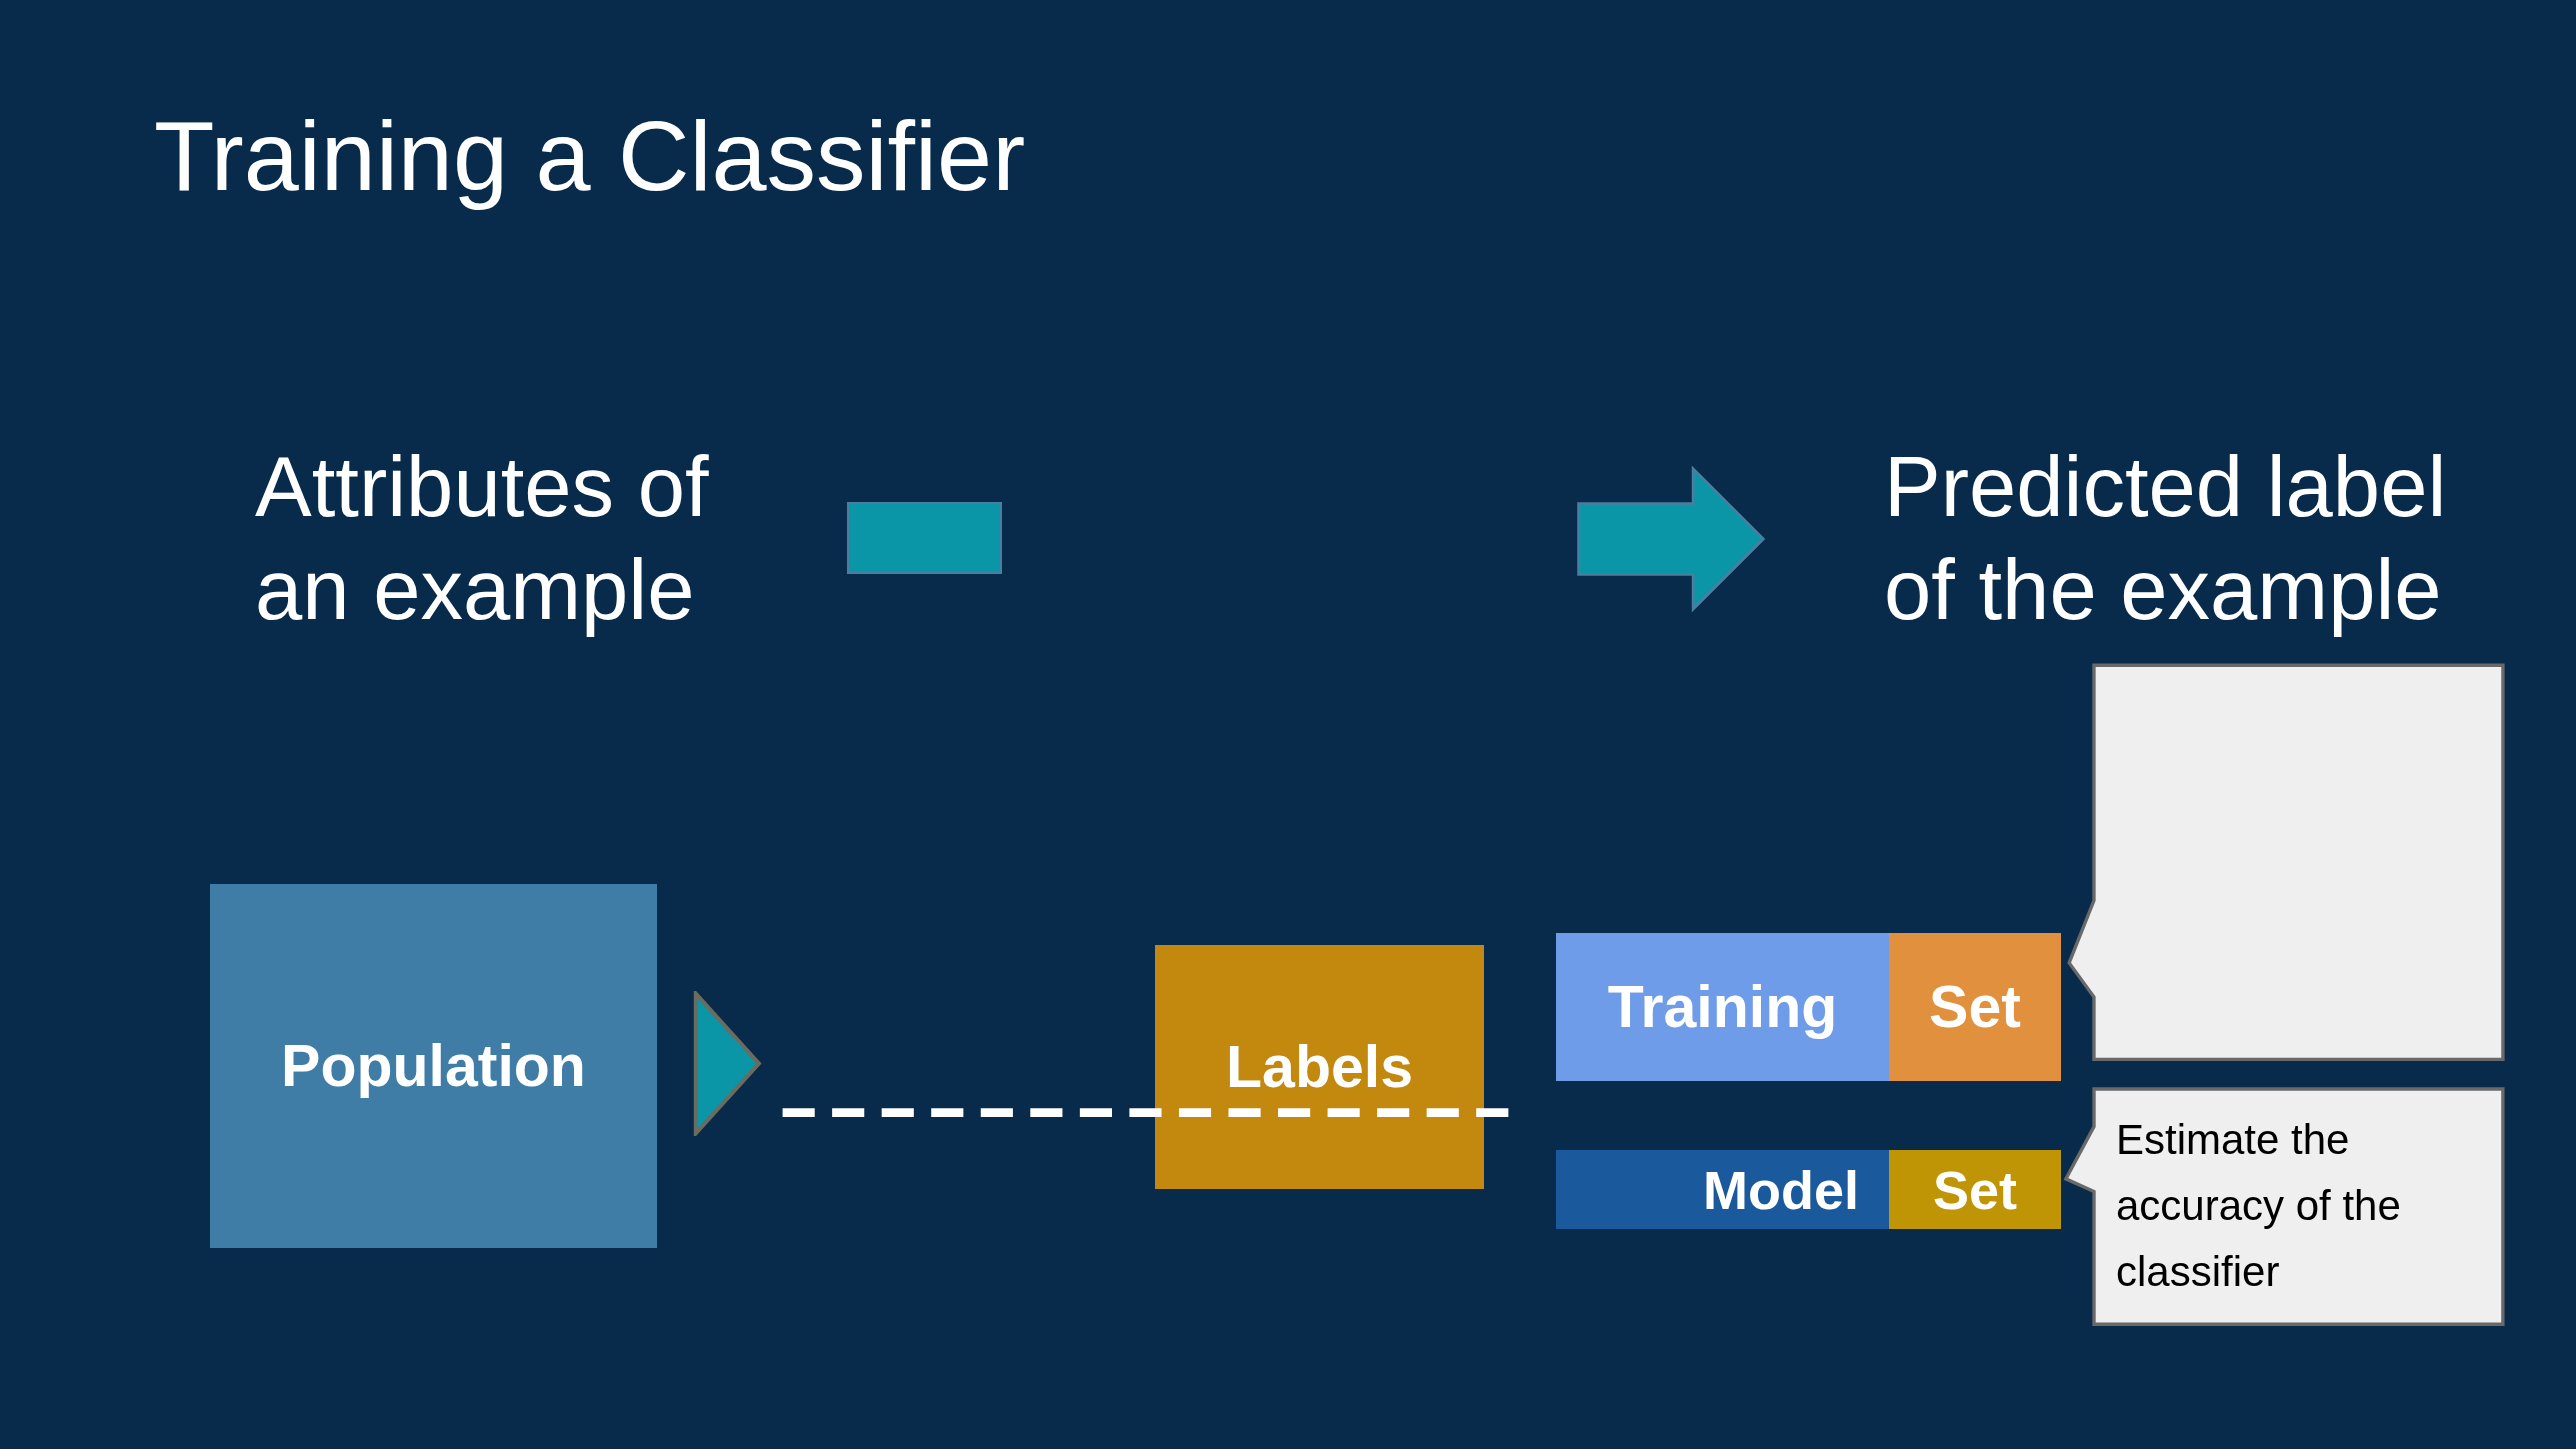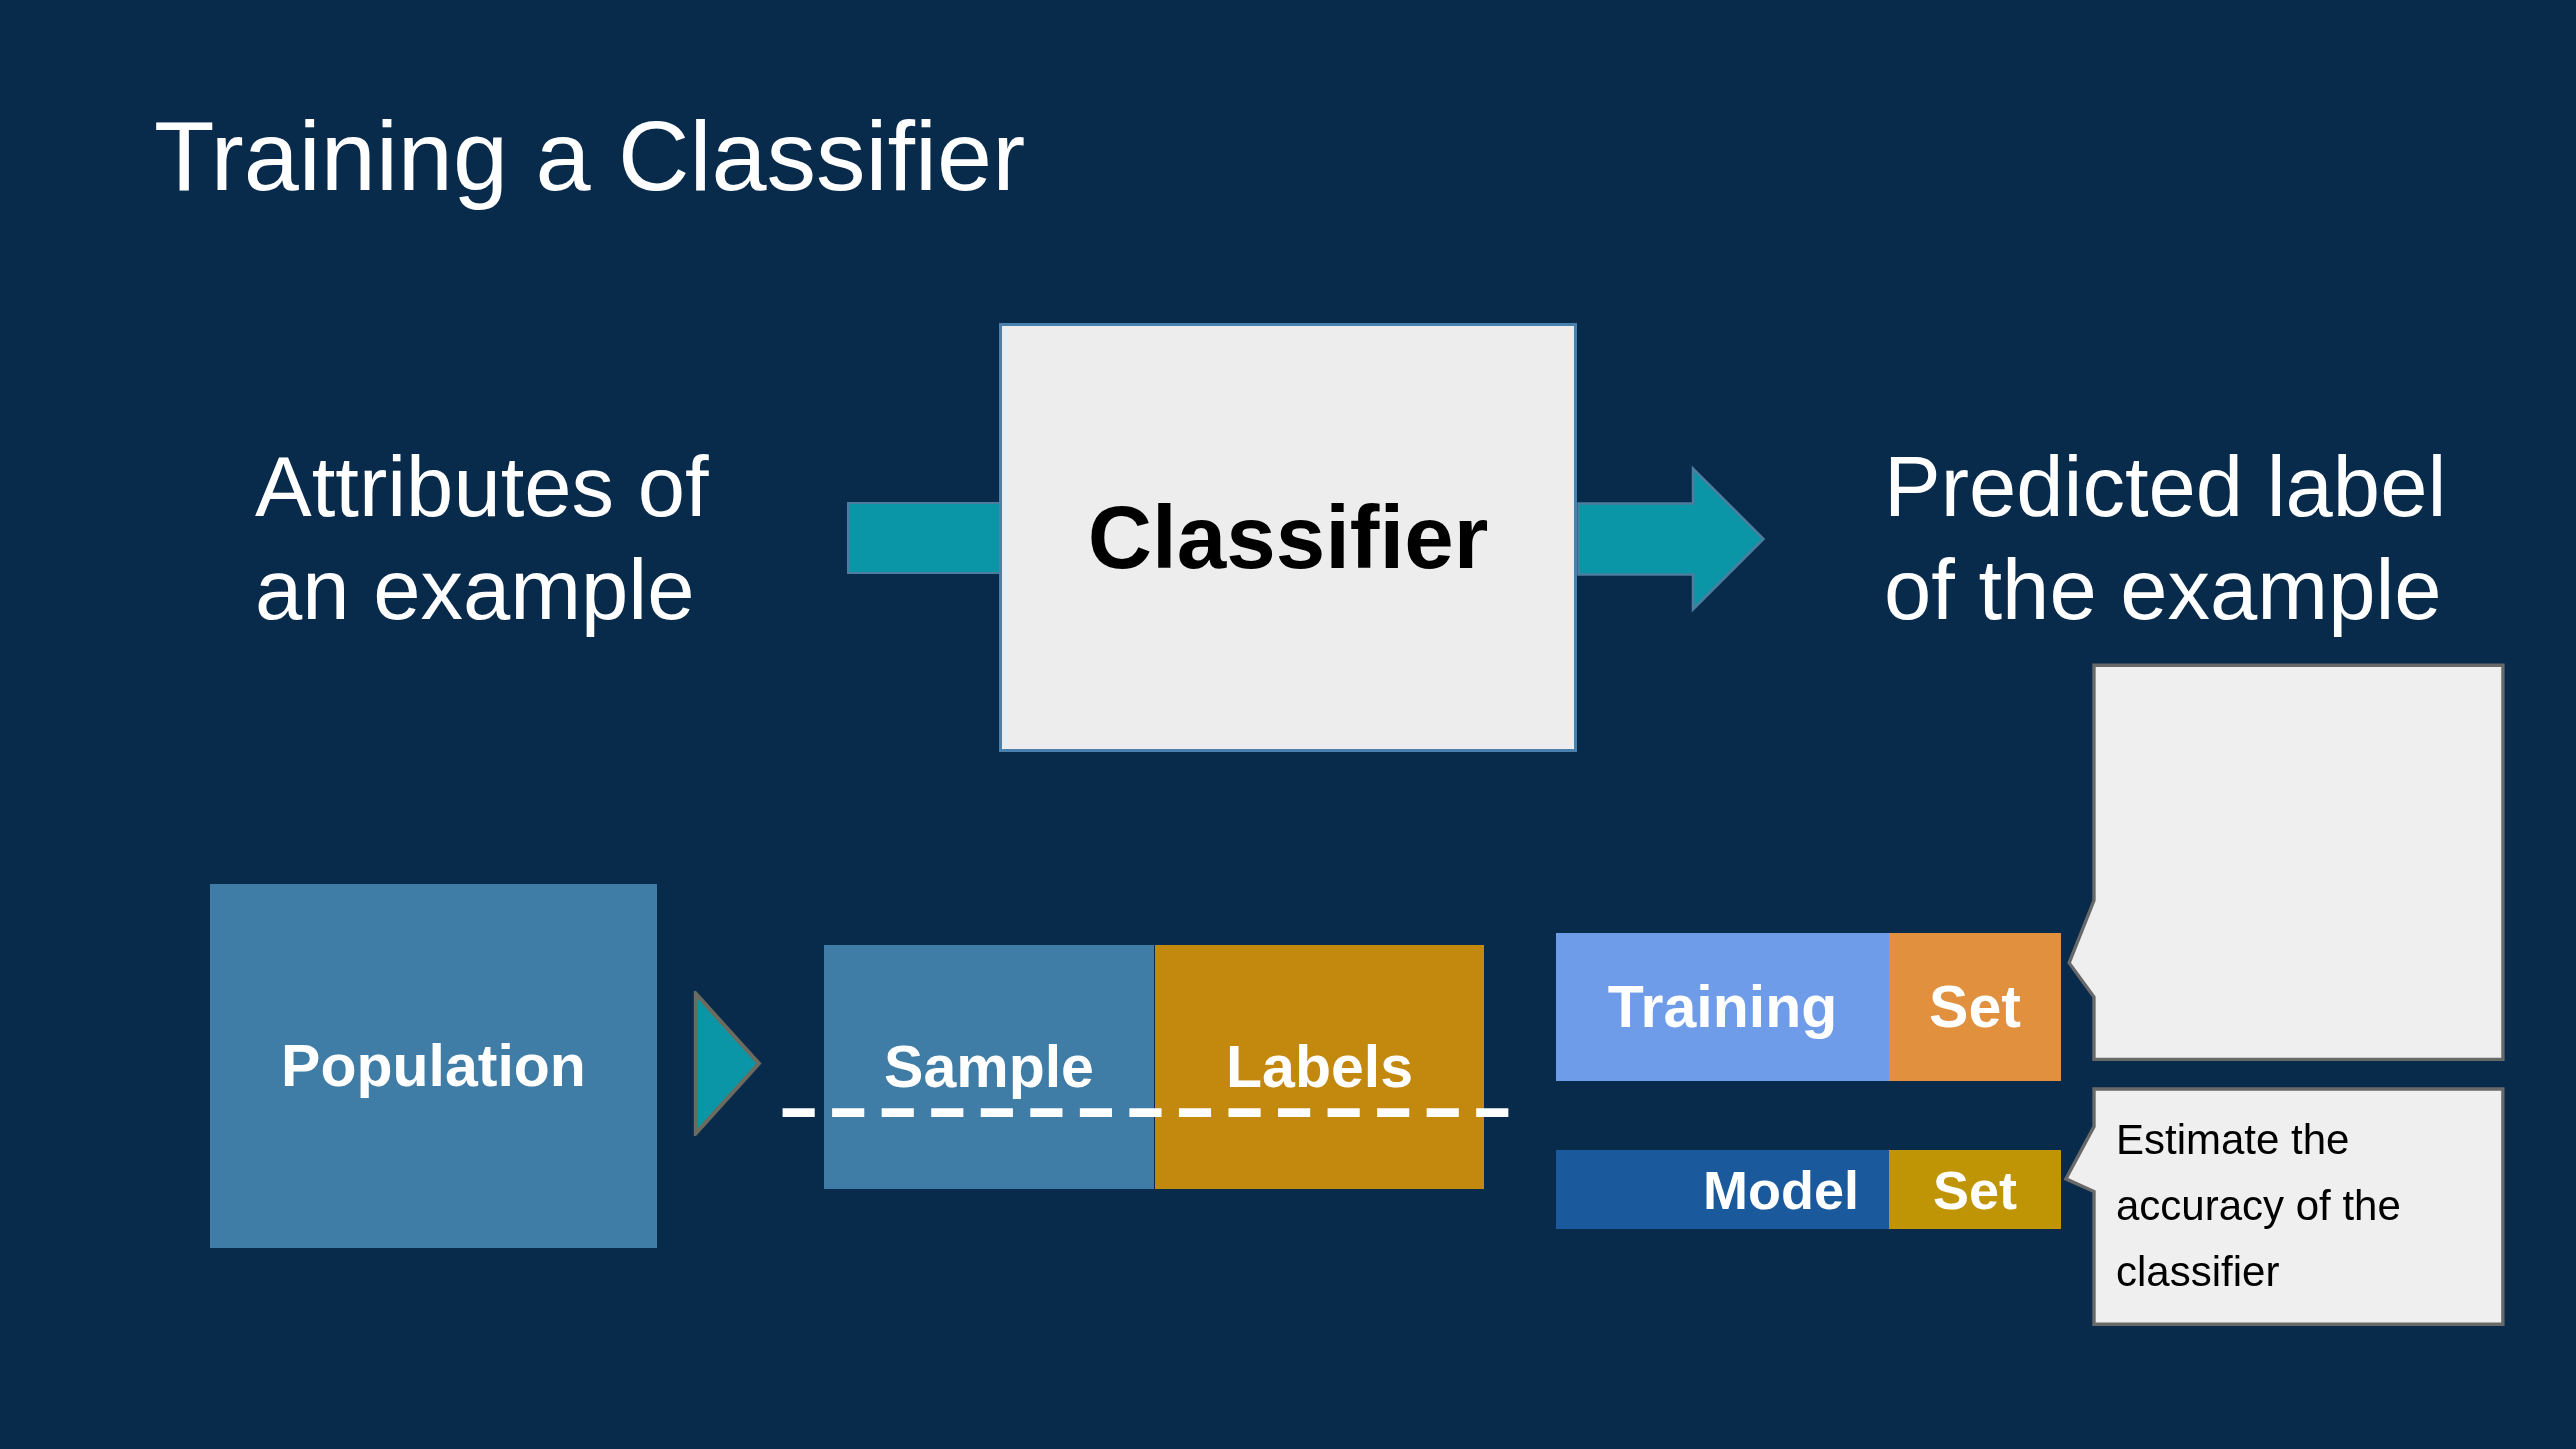--- a/index.html
+++ b/index.html
@@ -45,42 +45,36 @@
 
 <div id="slide" style="transform: scale(1);">
 
   <div class="abs flowlabel" id="attributes-label">Attributes of
 an example</div>
 
   <div class="abs title">Training a Classifier</div>
 
   <div class="abs" id="input-arrow"></div>
 
-  <div class="abs" id="classifier-box">
-    <span class="lbl">Classifier</span>
-  </div>
 
   <svg class="abs" id="output-arrow" viewBox="0 0 292 230">
     <polygon points="2,62 173,62 173,10 278,115 173,220 173,168 2,168" fill="#0a96a6" stroke="#4b7d9e" stroke-width="4"></polygon>
   </svg>
 
   <div class="abs flowlabel" id="predicted-label">Predicted label
 of the example</div>
 
   <div class="abs fillbox" id="population-box">
     <span class="boxlbl">Population</span>
   </div>
 
   <svg class="abs" id="sampling-triangle" viewBox="0 0 104 216">
     <polygon points="4,4 98,108 4,212" fill="#0a96a6" stroke="#6b6b5f" stroke-width="6"></polygon>
   </svg>
 
-  <div class="abs fillbox" id="sample-box">
-    <span class="boxlbl">Sample</span>
-  </div>
 
   <div class="abs fillbox" id="labels-box">
     <span class="boxlbl">Labels</span>
   </div>
 
   <svg class="abs" id="split-line" viewBox="0 0 1105 20">
     <line x1="0" y1="10" x2="1105" y2="10" stroke="#ffffff" stroke-width="13" stroke-dasharray="48 26"></line>
   </svg>
 
   <div class="abs fillbox" id="training-box">

